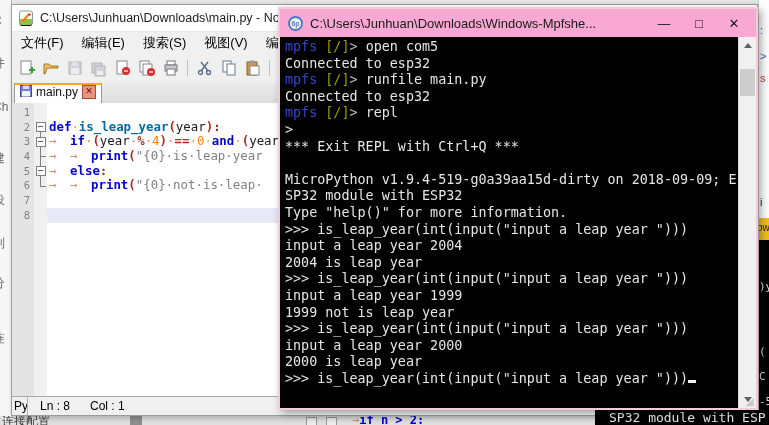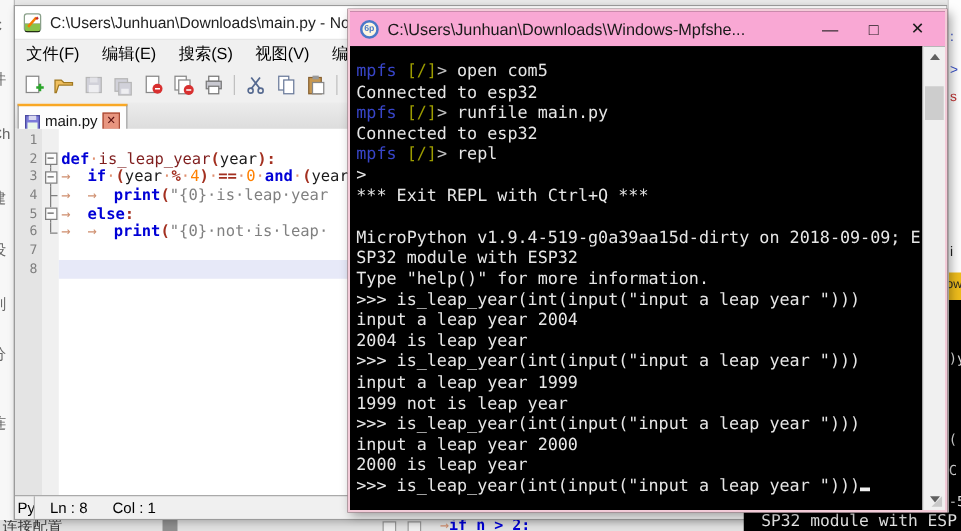--- a/index.html
+++ b/index.html
@@ -16,21 +16,21 @@
        border:1px solid #9b9b9b;box-sizing:border-box;z-index:2;box-shadow:2px 2px 6px rgba(0,0,0,.25);}
   #npp-titlebar{height:26px;background:#fff;display:flex;align-items:center;gap:6px;
                 padding:0 6px;font-size:12.5px;color:#222;border-bottom:1px solid #e6e6e6;}
   #npp-menubar{height:22px;display:flex;align-items:center;font-size:13px;color:#000;background:#f0f0f0;}
   .menu-item{padding:2px 9px;}
   #npp-toolbar{height:28px;display:flex;align-items:center;gap:3px;padding-left:4px;background:#f0f0f0;}
   .tb{width:21px;height:21px;display:flex;align-items:center;justify-content:center;}
   .tbsep{width:1px;height:16px;background:#c0c0c0;margin:0 3px;}
   #npp-tabbar{height:22px;background:linear-gradient(#ececec,#dcdcdc);border-bottom:1px solid #a5a5a5;
               display:flex;align-items:flex-end;}
-  #tab-main{display:flex;align-items:flex-end;gap:4px;background:#fdfdfd;border:1px solid #999;
+  #tab-main{display:flex;align-items:flex-start;gap:4px;background:#fdfdfd;border:1px solid #999;
             border-bottom:none;border-top:2px solid #f9a825;height:19px;margin-left:2px;
             padding:0 5px;font-size:12px;color:#111;}
   #tab-close{width:12px;height:12px;background:#e8957f;border:1px solid #a84a35;color:#5a1010;
              font-size:9px;line-height:10px;text-align:center;font-weight:bold;}
   
   #npp-editor{position:absolute;left:0;right:0;top:98px;bottom:18px;background:#fff;overflow:hidden;}
   #gutterbg{position:absolute;left:0;top:0;bottom:0;width:22px;background:#e4e4e4;}
   #foldbg{position:absolute;left:22px;top:0;bottom:0;width:13px;background:#f0f0f0;}
   #elines{position:absolute;left:0;right:0;top:2px;}
   .eline{display:flex;height:14.7px;align-items:stretch;}
@@ -41,21 +41,21 @@
   .fbox::after{content:"";position:absolute;left:1px;top:3px;width:5px;height:1px;background:#606060;}
   .fl-a{position:absolute;left:6px;top:0;height:calc(50% - 5px);width:1px;background:#808080;}
   .fl-b{position:absolute;left:6px;top:calc(50% + 5px);bottom:0;width:1px;background:#808080;}
   .fl-f{position:absolute;left:6px;top:0;bottom:0;width:1px;background:#808080;}
   .fl-t{position:absolute;left:6px;top:0;height:50%;width:1px;background:#808080;}
   .fstub{position:absolute;left:6px;top:50%;width:6px;height:1px;background:#808080;}
   .ecode{flex:1;padding-left:2px;white-space:pre;font-family:"DejaVu Sans Mono",monospace;
          font-size:12.4px;line-height:14.7px;color:#000;}
   .ecode.cur{background:#e7e9f8;}
   .tk-kw{color:#0000d6;font-weight:bold;}
-  .tk-fn{color:#7f1d1d;font-weight:normal;}
+  .tk-fn{color:#0369a1;font-weight:bold;}
   .tk-op{color:#a33020;font-weight:bold;}
   .tk-num{color:#ff8000;}
   .tk-str{color:#808080;}
   .tk-id{color:#1a1a1a;}
   .tk-ws{color:#e09070;}
   .tk-tab{color:#cf9070;display:inline-block;width:21px;}
   
   #npp-status{position:absolute;left:0;right:0;bottom:0;height:18px;background:#f0f0f0;
               border-top:1px solid #aaa;display:flex;font-size:12px;color:#000;align-items:center;}
   .stcell{border-right:1px solid #b5b5b5;height:100%;display:flex;align-items:center;overflow:hidden;}
@@ -90,21 +90,21 @@
   
   #term{position:absolute;left:278px;top:7px;width:480px;height:403px;box-sizing:border-box;
         border:2px solid #f3cbd8;background:#000;z-index:10;box-shadow:3px 3px 8px rgba(0,0,0,.35);}
   #term-titlebar{height:28px;background:#f9a8d4;display:flex;align-items:center;gap:7px;
                  padding:0 8px;font-size:13px;color:#1a1a1a;}
   #term-icon{width:15px;height:15px;border-radius:50%;border:2px solid #4a78c8;box-sizing:border-box;
              color:#4a78c8;font-size:7px;line-height:11px;text-align:center;font-weight:bold;background:#fdf6e0;}
   #term-title{flex:1;overflow:hidden;white-space:nowrap;}
   .wbtn{width:28px;text-align:center;font-size:13px;color:#1a1a1a;}
   #term-body{position:absolute;left:0;right:0;top:28px;bottom:0;background:#000;}
-  #tlines{position:absolute;left:5px;right:17px;top:13px;overflow:hidden;}
+  #tlines{position:absolute;left:5px;right:17px;top:2px;overflow:hidden;}
   .tline{min-height:16.6px;line-height:16.6px;white-space:pre;font-family:"DejaVu Sans Mono",monospace;
          font-size:13.4px;color:#e6e6e6;}
   .tc-blue{color:#3845c8;}
   .tc-olive{color:#9c9c00;}
   .tc-dim{color:#c0c0c0;}
   .tc-tx{color:#e6e6e6;}
   .tcursor{display:inline-block;width:8px;height:3px;background:#efefef;}
   #tscroll{position:absolute;top:0;right:0;bottom:0;width:17px;background:#f0f0f0;border-left:1px solid #dcdcdc;}
   .sarrow{position:absolute;left:0;width:17px;height:17px;display:flex;align-items:center;justify-content:center;}
   .tri-up{width:0;height:0;border-left:4px solid transparent;border-right:4px solid transparent;border-bottom:5px solid #606060;}

